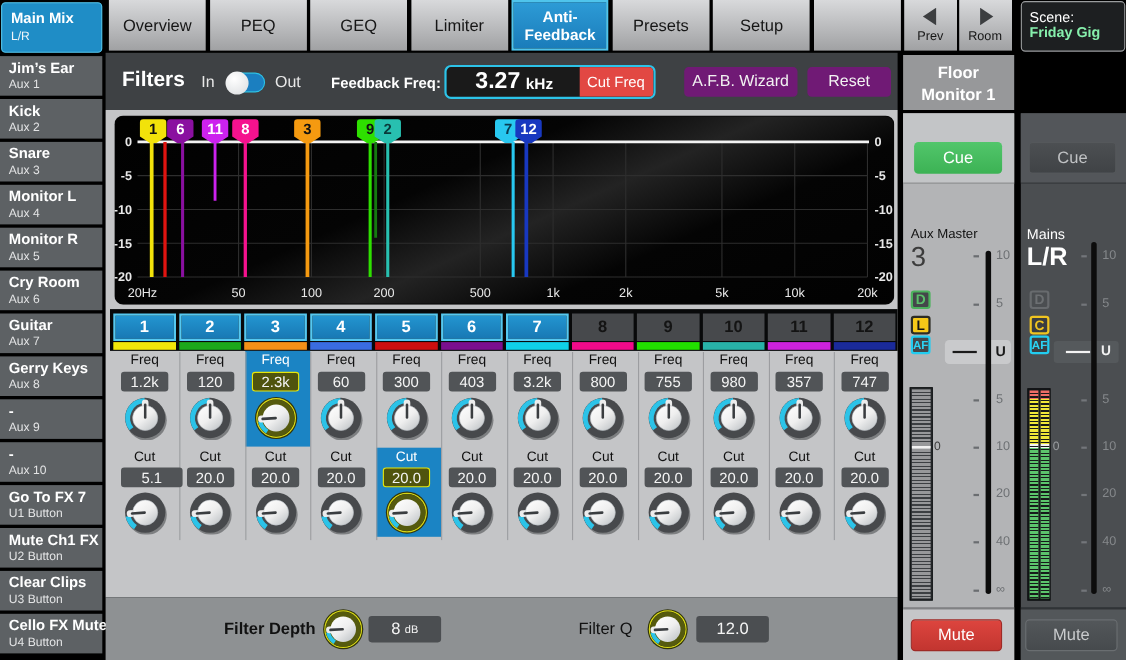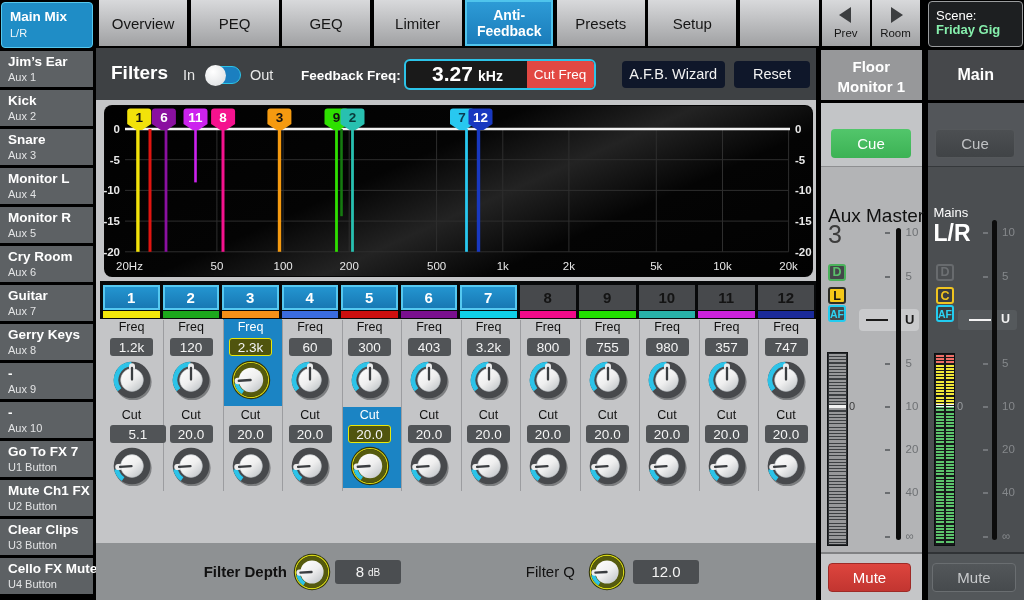--- a/index.html
+++ b/index.html
@@ -1,21 +1,21 @@
 <!DOCTYPE html>
 <html><head><meta charset="utf-8"><style>
 *{margin:0;padding:0;box-sizing:border-box}
 html,body{width:1024px;height:600px;background:#000;font-family:"Liberation Sans",sans-serif;overflow:hidden}
 .ab{position:absolute}
 .root{position:relative;width:1024px;height:600px;background:#000}
 .si{left:0;width:93px;height:36px;background:#5d6164;color:#fff}
 .si .n{position:absolute;left:8px;top:2.5px;font-size:13.5px;font-weight:bold;white-space:nowrap}
 .si .s{position:absolute;left:8px;top:20px;font-size:11px;color:#e3e4e5;white-space:nowrap}
 .tab{top:0;height:46px;background:linear-gradient(#d8d9db,#aeafb1 75%,#a0a1a3);color:#161616;font-size:15px;display:flex;align-items:center;justify-content:center;text-align:center}
-.gbtn{background:#0f172a;border-radius:4px;color:#f2f2f2;font-size:13px;display:flex;align-items:center;justify-content:center}
+.gbtn{background:#701a75;border-radius:4px;color:#f2f2f2;font-size:13px;display:flex;align-items:center;justify-content:center}
 .vbox{background:#515457;border-radius:3px;color:#f4f4f4;font-size:13.5px;display:flex;align-items:center;justify-content:center}
 .lbl{font-size:12.5px;color:#111;text-align:center}
 .badge{width:18px;height:17px;border-radius:3px;font-weight:bold;display:flex;align-items:center;justify-content:center}
 </style></head><body>
 <div class="root">
 <svg width="0" height="0" style="position:absolute">
       <defs>
 <linearGradient id="kg" x1="0" y1="0" x2="0.8" y2="1">
           <stop offset="0" stop-color="#ffffff"></stop>
           <stop offset="0.55" stop-color="#efefef"></stop>
@@ -506,21 +506,21 @@
         <line x1="13.31" y1="19.30" x2="6.48" y2="19.66" stroke="#ececec" stroke-width="6.175" stroke-linecap="round"></line>
         <circle cx="19.0" cy="19.0" r="11.589999999999998" fill="url(#kg)"></circle>
         <line x1="18.50" y1="19.03" x2="7.43" y2="19.61" stroke="#3a3d40" stroke-width="2.375" stroke-linecap="round"></line>
       </svg></div>
 <div class="ab vbox" style="left:633px;top:559.5px;width:66px;height:24.5px;background:#4b4e51;font-size:15px">12.0</div>
 <div class="ab" style="left:821px;top:49.5px;width:100.5px;height:50px;background:#97989a;color:#fff;font-size:15px;font-weight:bold;text-align:center;line-height:20px;padding-top:7px">Floor<br>Monitor 1</div>
 <div class="ab" style="left:821px;top:103px;width:100.5px;height:497px;background:#b3b4b6"></div>
 <div class="ab" style="left:821px;top:103px;width:100.5px;height:63px;background:#c3c5c7"></div>
 <div class="ab" style="left:831px;top:129px;width:80px;height:28.5px;background:linear-gradient(#52c66b,#3cb254);border-radius:4px;color:#fff;font-size:15px;display:flex;align-items:center;justify-content:center">Cue</div>
 <div class="ab" style="left:821px;top:166px;width:100.5px;height:1px;background:#8e8f91"></div>
-<div class="ab" style="left:828px;top:205px;font-size:19px;color:#111">Aux Master</div>
+<div class="ab" style="left:828px;top:205px;font-size:12px;color:#111">Aux Master</div>
 <div class="ab" style="left:828px;top:220px;font-size:25px;color:#3c3c3c">3</div>
 <div class="ab badge" style="left:828px;top:263.5px;background:#44474a;border:2px solid #4bb25c;color:#5abf6a;font-size:12.5px">D</div>
 <div class="ab badge" style="left:828px;top:287px;background:#f5c818;border:2px solid #2c2c24;color:#141414;font-size:12.5px">L</div>
 <div class="ab badge" style="left:828px;top:305px;background:#44474a;border:2px solid #22ccf0;color:#2cd4f5;font-size:10.5px">AF</div>
 <div class="ab" style="left:859px;top:308.5px;width:59.5px;height:22px;background:#c9cacc;border-radius:4px"></div>
 <div class="ab" style="left:866px;top:318.8px;width:22px;height:2.6px;background:#1a1a1a"></div>
 <div class="ab" style="left:895.5px;top:228px;width:5px;height:312px;background:#0c0c0c;border-radius:2.5px"></div>
 <div class="ab" style="left:905.5px;top:226px;font-size:11.5px;color:#6e7174">10</div>
 <div class="ab" style="left:885px;top:232px;width:5px;height:2px;background:#6a6d70"></div>
 <div class="ab" style="left:905.5px;top:270px;font-size:11.5px;color:#6e7174">5</div>
@@ -536,21 +536,20 @@
 <div class="ab" style="left:885px;top:492px;width:5px;height:2px;background:#6a6d70"></div>
 <div class="ab" style="left:905.5px;top:530px;font-size:11.5px;color:#6e7174">∞</div>
 <div class="ab" style="left:885px;top:536px;width:5px;height:2px;background:#6a6d70"></div>
 <div class="ab" style="left:827px;top:352px;width:21px;height:194px;background:#2a2d30;border:1px solid #121416"></div>
 <div class="ab" style="left:829px;top:354px;width:17px;height:190px;background:repeating-linear-gradient(to bottom,#97989a 0px,#97989a 2.1px,#3c3f42 2.1px,#3c3f42 3.2px)"></div>
 <div class="ab" style="left:829px;top:405px;width:17px;height:3px;background:#f2f2f2"></div>
 <div class="ab" style="left:849px;top:400px;font-size:11px;color:#3c3c3c">0</div>
 <div class="ab" style="left:821px;top:554px;width:100.5px;height:46px;background:#c5c6c8"></div>
 <div class="ab" style="left:821px;top:552px;width:100.5px;height:2px;background:#808183"></div>
 <div class="ab" style="left:828px;top:562.5px;width:83px;height:29px;background:linear-gradient(#dd453e,#c23530);border:1px solid #9e2a26;border-radius:4px;color:#fff;font-size:15px;display:flex;align-items:center;justify-content:center">Mute</div>
-<div class="ab" style="left:927.5px;top:49.5px;width:96.5px;height:50px;background:#46484b;color:#fff;font-size:16px;font-weight:bold;text-align:center;line-height:50px">Main</div>
 <div class="ab" style="left:927.5px;top:103px;width:96.5px;height:497px;background:#4b4e51"></div>
 <div class="ab" style="left:927.5px;top:103px;width:96.5px;height:63px;background:#53565a"></div>
 <div class="ab" style="left:935px;top:129px;width:80px;height:28.5px;background:linear-gradient(#4c4f52,#404346);border:1px solid #55585b;border-radius:4px;color:#c0c2c4;font-size:15px;display:flex;align-items:center;justify-content:center">Cue</div>
 <div class="ab" style="left:927.5px;top:166px;width:96.5px;height:1px;background:#35383b"></div>
 <div class="ab" style="left:933.5px;top:205px;font-size:13px;color:#fff">Mains</div>
 <div class="ab" style="left:933.5px;top:220px;font-size:23px;font-weight:bold;color:#fff">L/R</div>
 <div class="ab badge" style="left:936px;top:263.5px;border:2px solid #686b6e;color:#6d7073;font-size:12.5px">D</div>
 <div class="ab badge" style="left:936px;top:287px;background:#3a3d40;border:2px solid #f0c420;color:#f0c420;font-size:12.5px">C</div>
 <div class="ab badge" style="left:936px;top:305px;background:#3a3d40;border:2px solid #22ccf0;color:#2cd4f5;font-size:10.5px">AF</div>
 <div class="ab" style="left:958px;top:309.5px;width:59px;height:20.5px;background:#55595c;border-radius:3px"></div>

